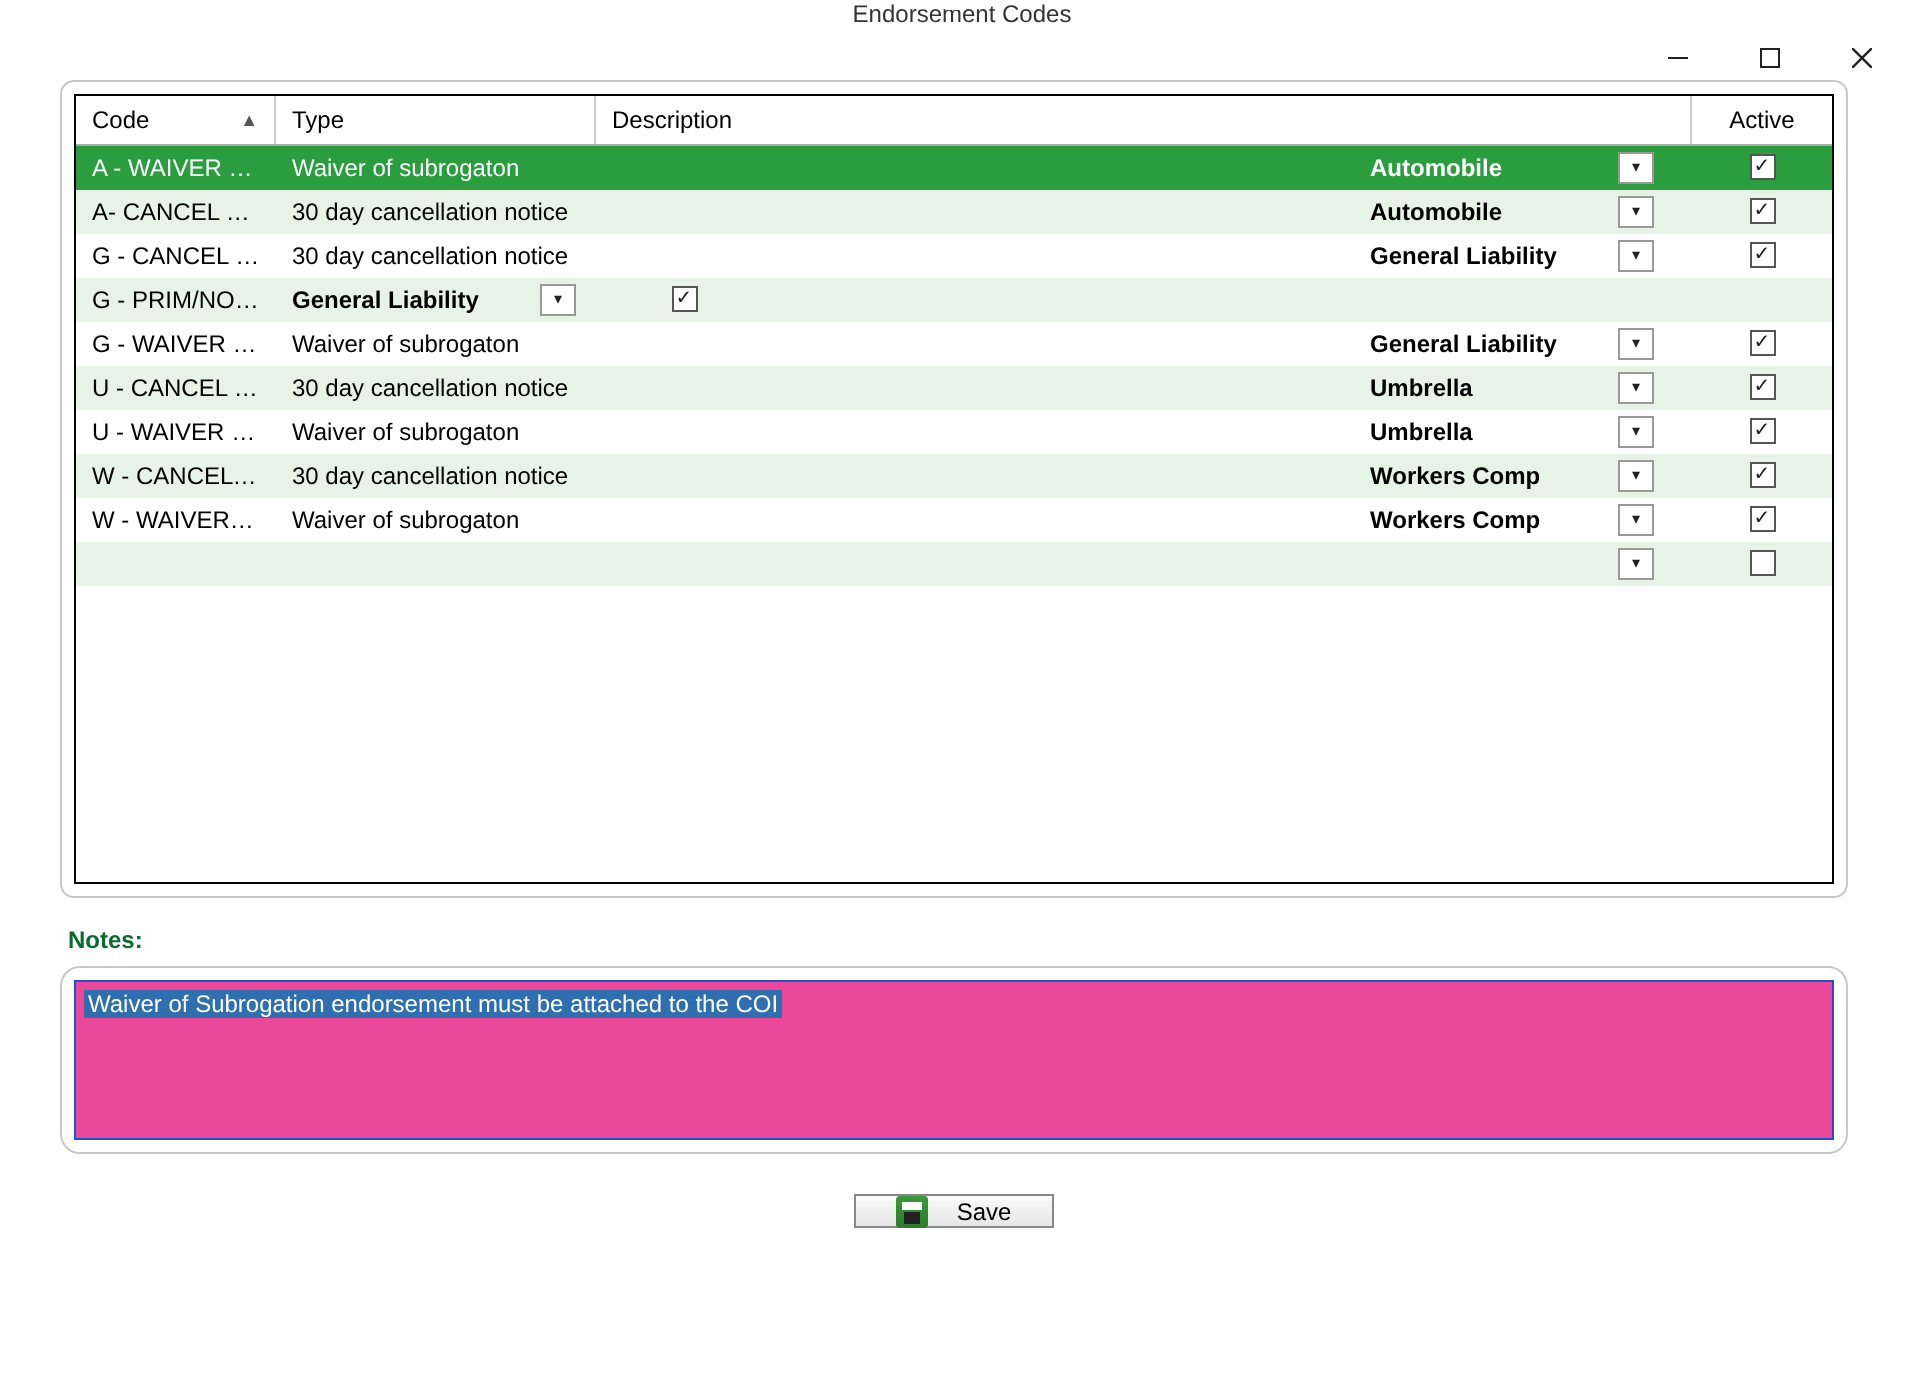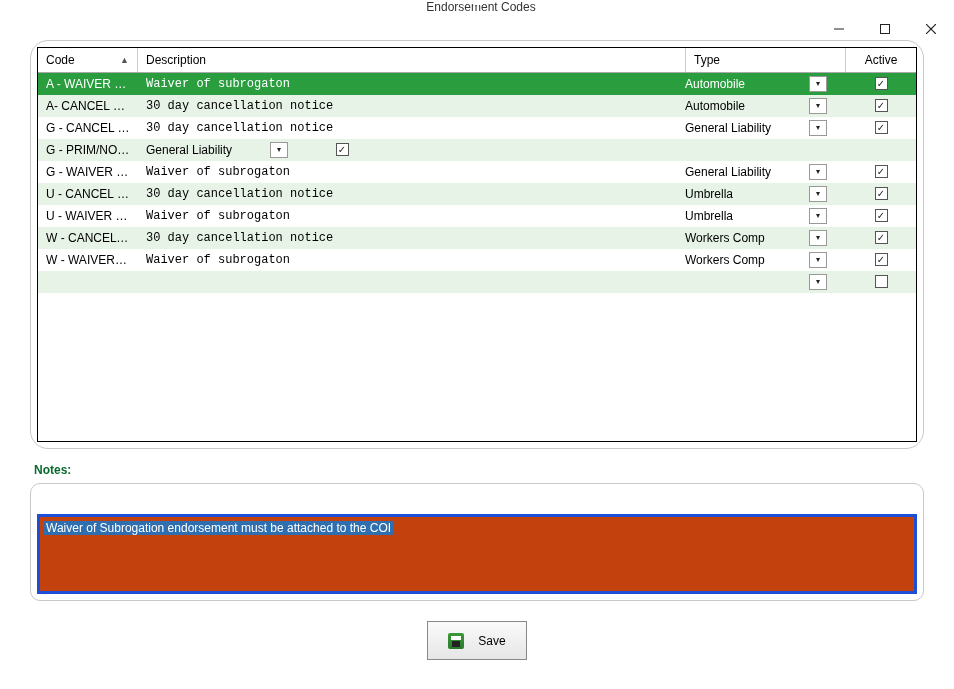--- a/index.html
+++ b/index.html
@@ -37,21 +37,21 @@
   width: 46px; height: 30px;
   display: flex; align-items: center; justify-content: center;
   font-size: 14px; color: #222;
 }
 .wc svg { pointer-events: none; }
 .content {
   padding: 10px 30px 10px 30px;
 }
 .panel {
   border: 1px solid #c8c8c8;
-  border-radius: 18px;
+  border-radius: 7px;
   padding: 6px;
 }
 .grid-wrap {
   border: 1px solid #000;
   background: #fff;
 }
 .grid-head {
   display: flex;
   background: #fff;
   border-bottom: 1px solid #aaa;
@@ -73,22 +73,22 @@
   display: flex;
   height: 22px;
   align-items: center;
   border-bottom: 1px solid transparent;
 }
 .row.even { background: #e7f3e7; }
 .row.odd { background: #fff; }
 .row.sel { background: #2a9d3f; color: #fff; }
 .cell { padding: 0 8px; overflow: hidden; white-space: nowrap; text-overflow: ellipsis; font-size: 12px; }
 .cell.code { width: 100px; }
-.cell.desc { flex: 1; font-family: Liberation Mono, monospace; }
-.cell.type { width: 132px; }
+.cell.desc { flex: 1; }
+.cell.type { width: 132px; font-weight: bold; }
 .cell.dd { width: 16px; background: #fff; border: 1px solid #999; height: 16px; margin-right: 3px; display:flex; align-items:center; justify-content:center; font-size:8px; color:#222; }
 .cell.dd-spacer { width: 9px; }
 .cell.active { width: 70px; display:flex; align-items:center; justify-content:center; }
 .cbox {
   width: 13px; height: 13px; border: 1px solid #555; background:#fff;
   display:flex; align-items:center; justify-content:center;
 }
 .cbox.checked::after {
   content: "✓"; font-size: 10px; color:#222; line-height: 1;
 }
@@ -98,41 +98,40 @@
   font-weight: bold;
   font-size: 12px;
   margin: 14px 0 6px 4px;
 }
 .notes-panel {
   border: 1px solid #c8c8c8;
   border-radius: 10px;
   padding: 6px;
 }
 .notes-box {
-  border: 3px solid #1d4ed8;
-  background: #c2410c;
+  border: 1px solid #1d4ed8;
+  background: #ec4899;
   height: 80px;
   padding: 4px;
-  margin-top: 24px;
 }
 .notes-text {
   background: #2f6fb0;
   color: #fff;
   padding: 0 2px;
   display: inline;
   font-size: 12px;
 }
 .btn-row {
   display: flex;
   gap: 14px;
   justify-content: center;
   margin-top: 20px;
 }
 .btn {
-  width: 100px; height: 39px;
+  width: 100px; height: 17px;
   border: 1px solid #888;
   background: linear-gradient(#fafafa,#e6e6e6);
   display: flex; align-items: center; justify-content: center;
   gap: 14px;
   font-size: 12px;
 }
 .btn .bi { width: 16px; height: 16px; display:inline-block; }
 .bi-save { background: linear-gradient(#3a9a3a,#2a7a2a); position:relative; border-radius:2px; }
 .bi-save::after { content:""; position:absolute; left:3px; top:3px; width:10px; height:4px; background:#fff; }
 .bi-save::before { content:""; position:absolute; left:4px; bottom:2px; width:8px; height:6px; background:#222; }
@@ -165,22 +164,22 @@
 </div>
 
 <div class="content">
   <div class="panel">
     <div class="grid-wrap">
       <div class="grid-head">
         <div class="gh code">
             <span>Code</span>
             <span class="sort-tri">▲</span>
           </div>
+        <div class="gh type">Type</div>
         <div class="gh desc">Description</div>
-        <div class="gh type">Type</div>
         <div class="gh active">Active</div>
       </div>
       <div class="rows" id="rows">
           <div class="row sel">
             <div class="cell code">A - WAIVER OF ...</div>
             <div class="cell desc">Waiver of subrogaton</div>
             <div class="cell type">Automobile</div>
             <div class="cell dd">▾</div>
             <div class="cell dd-spacer"></div>
             <div class="cell active">

